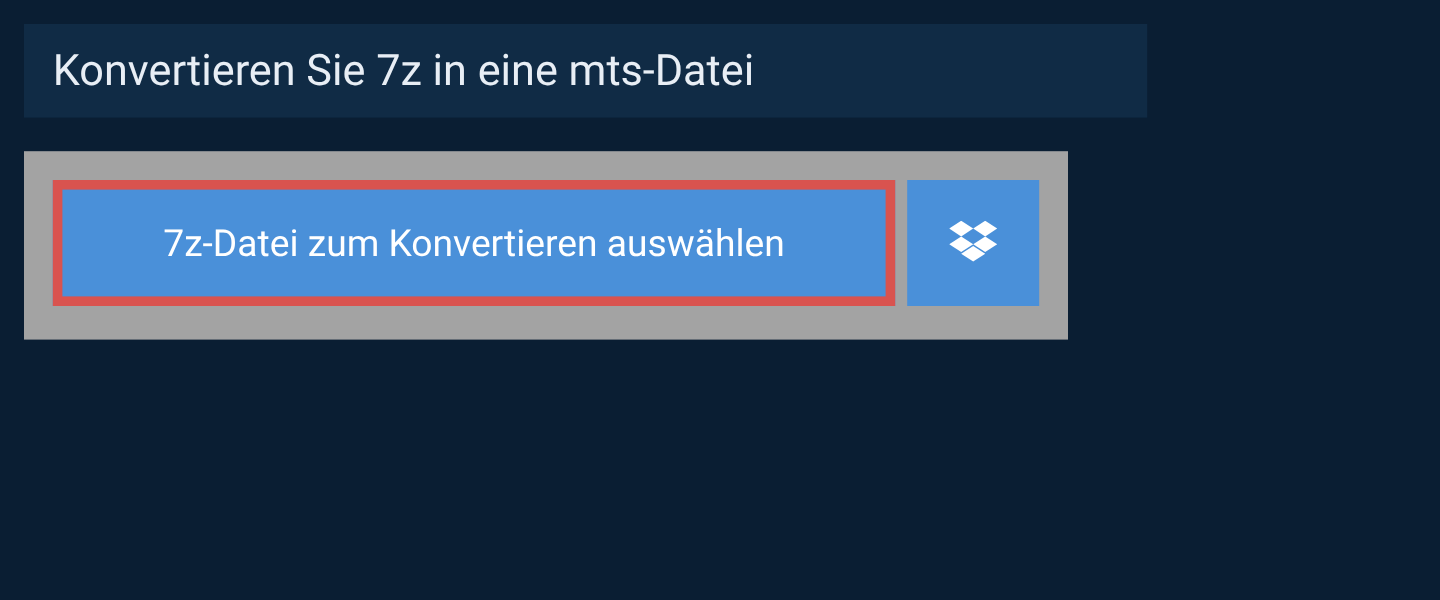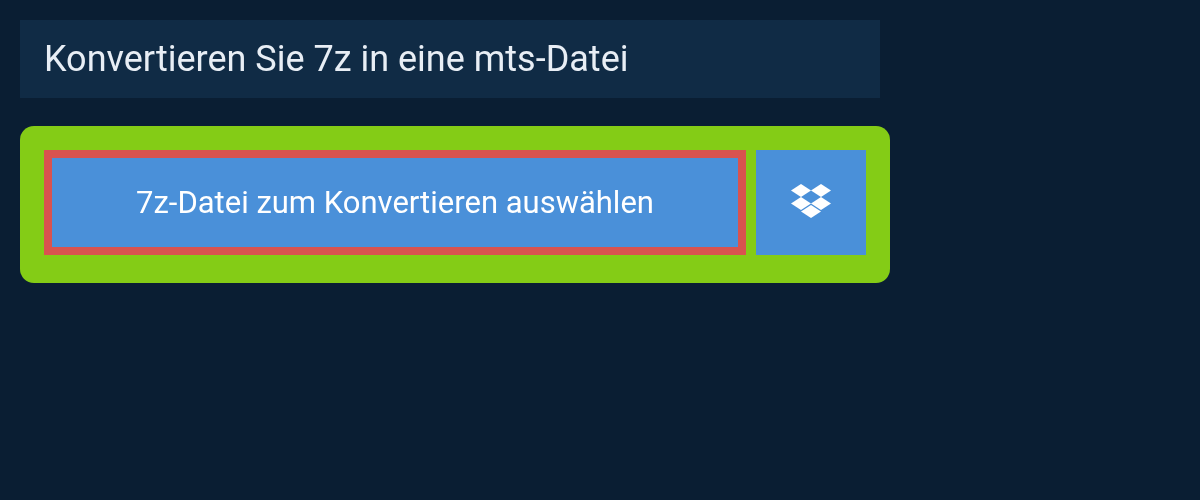--- a/index.html
+++ b/index.html
@@ -10,38 +10,37 @@
     body {
       width: 1200px;
       height: 500px;
       background: #0a1e33;
       font-family: -apple-system, BlinkMacSystemFont, "Segoe UI", Roboto, Helvetica, Arial, sans-serif;
       overflow: hidden;
     }
     .panel {
       background: #102b45;
       margin: 20px 20px 0 20px;
-      width: 860px;
+      width: 936px;
     }
     .title-bar {
       padding: 18px 24px 18px 24px;
     }
     .title-text {
       color: #e8eef5;
       font-size: 36px;
       font-weight: 400;
     }
     .button-row {
       display: flex;
       padding: 24px 24px 28px 24px;
       gap: 10px;
-      background: #84cc16;
+      background: #a3a3a3;
       margin: 28px 20px 0 20px;
       width: 870px;
-      border-radius: 14px;
     }
     .select-button {
       background: #4a90d9;
       border: 8px solid #d9534f;
       color: #ffffff;
       font-size: 31px;
       font-weight: 400;
       padding: 26px 40px;
       cursor: pointer;
       flex: 1;

